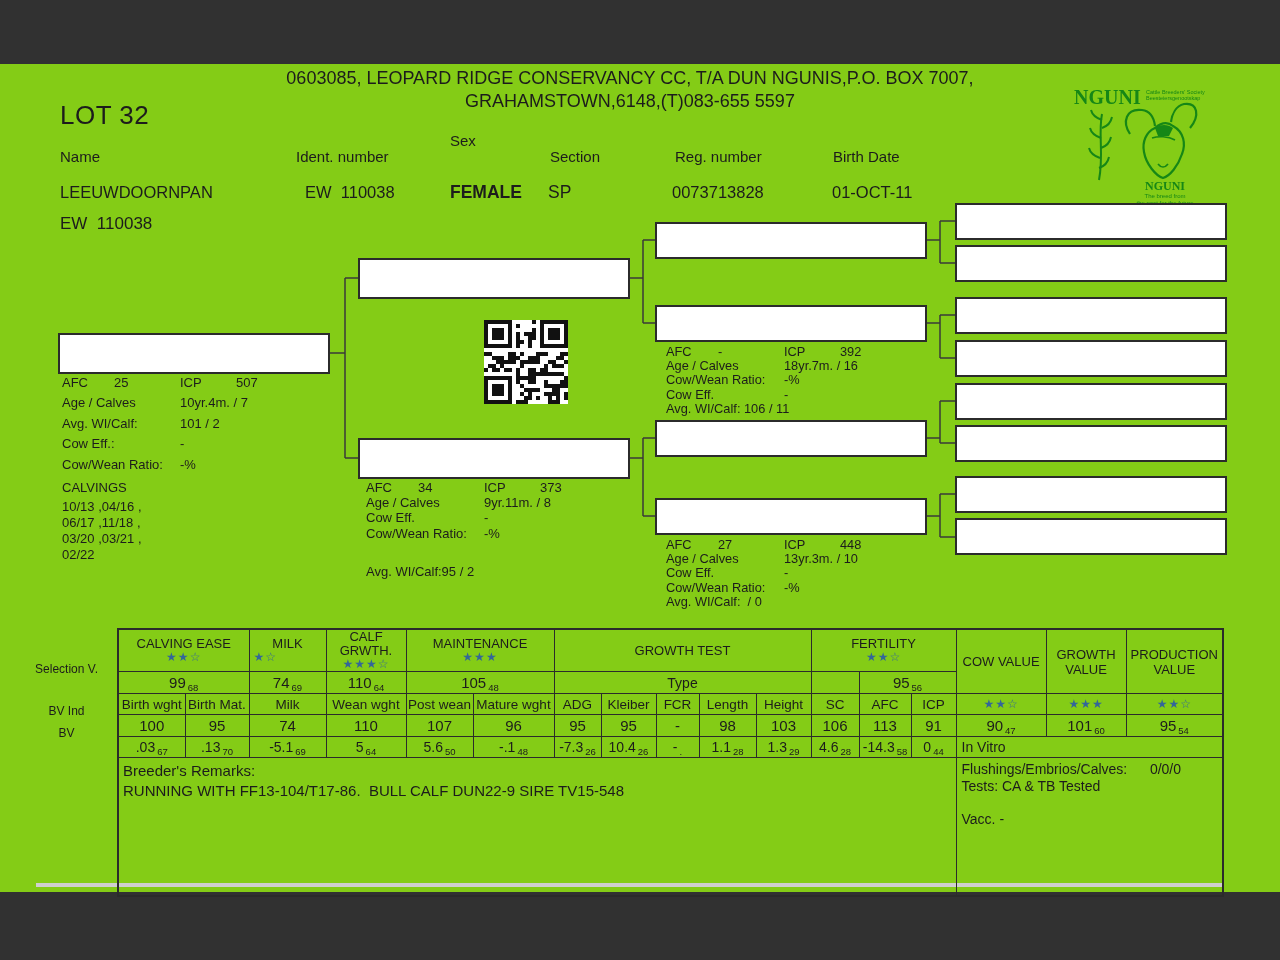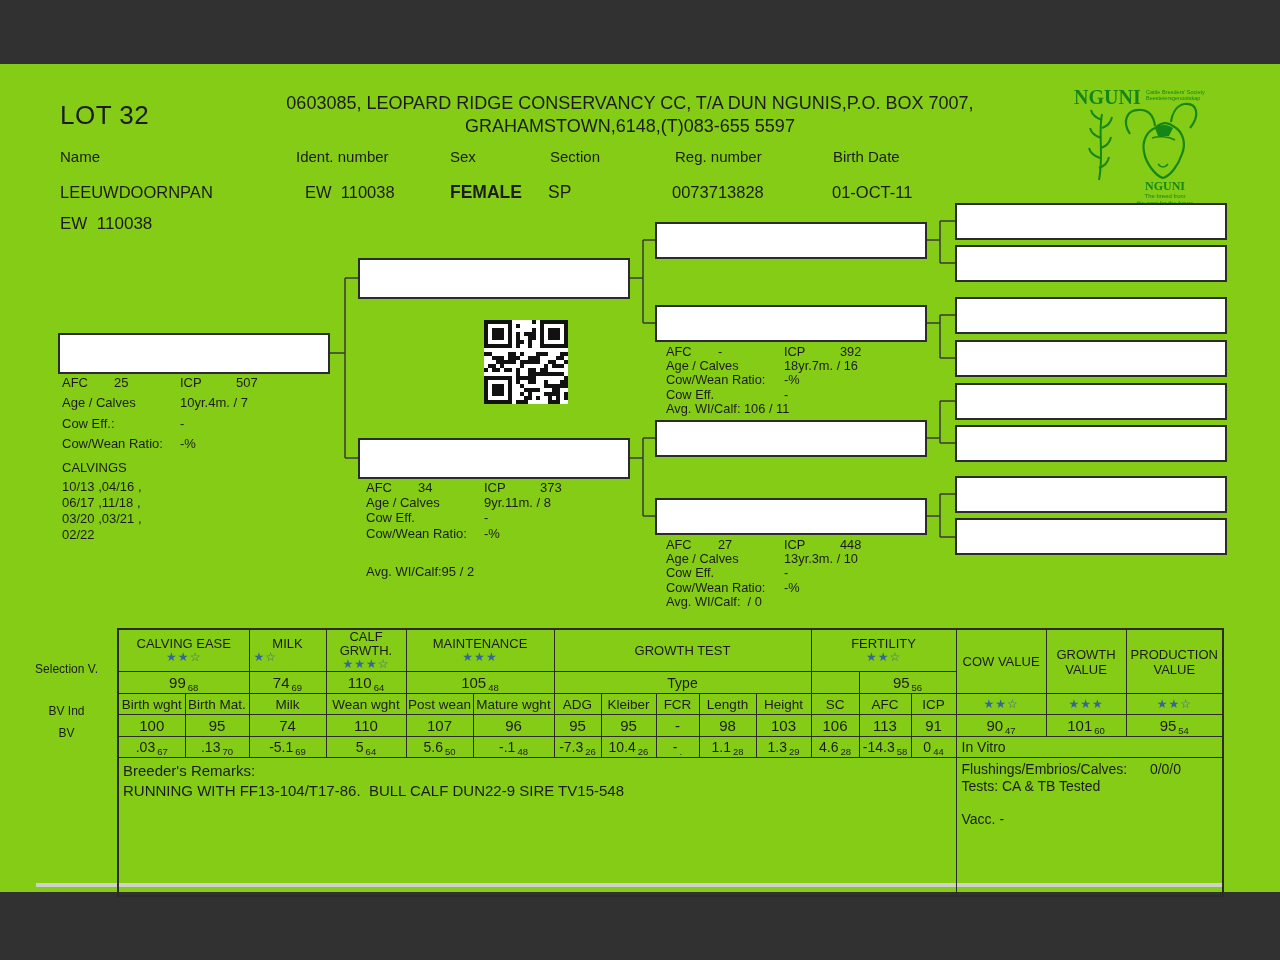--- a/index.html
+++ b/index.html
@@ -3,21 +3,21 @@
 <meta charset="utf-8">
 <style>
   html,body{margin:0;padding:0;background:#fff;}
   #canvas{position:relative;width:1280px;height:960px;background:#84cc16;overflow:hidden;
           font-family:"Liberation Sans",sans-serif;color:#1c1c1c;}
   .abs{position:absolute;}
   .bar{position:absolute;left:0;width:1280px;background:#313131;}
   #topbar{top:0;height:64px;}
   #botbar{top:892px;height:68px;}
   #lot{left:60px;top:100px;font-size:26px;letter-spacing:.5px;}
-  #address{left:150px;top:92px;width:960px;text-align:center;font-size:18px;line-height:23px;}
+  #address{left:150px;top:67px;width:960px;text-align:center;font-size:18px;line-height:23px;}
   .flabel{font-size:15px;}
   .fvalue{font-size:16.5px;white-space:pre;}
   
   .pbox{position:absolute;width:272px;border:2px solid #2b2b2b;background:#fff;padding:1px 4px;
         box-sizing:border-box;font-size:13.5px;line-height:17px;white-space:pre;overflow:hidden;}
   .pbox.small{height:37px;line-height:15.5px;font-size:13px;}
   .pbox.big{height:41px;}
   
   .stats{position:absolute;font-size:13px;}
   .srow{display:flex;align-items:flex-start;}
@@ -105,21 +105,21 @@
       </g>
       <path d="M83,42 C88,38 96,38 101,42 L97,50 L86,50 Z" fill="#168716"></path>
       <text x="93" y="104" text-anchor="middle" font-family="Liberation Serif,serif" font-weight="bold" font-size="12" fill="#168716">NGUNI</text>
       <text x="93" y="112" text-anchor="middle" font-size="6" fill="#168716">The breed from</text>
       <text x="93" y="119" text-anchor="middle" font-size="6" fill="#168716">the past for the future</text>
     </svg>
   </div>
 
   <span class="abs flabel" style="left:60px;top:148px;">Name</span>
   <span class="abs flabel" style="left:296px;top:148px;">Ident. number</span>
-  <span class="abs flabel" style="left:450px;top:148px;">Sex</span>
+  <span class="abs flabel" style="left:450px;top:132px;">Sex</span>
   <span class="abs flabel" style="left:550px;top:148px;">Section</span>
   <span class="abs flabel" style="left:675px;top:148px;">Reg. number</span>
   <span class="abs flabel" style="left:833px;top:148px;">Birth Date</span>
 
   <span class="abs fvalue" style="left:60px;top:183px;">LEEUWDOORNPAN</span>
   <span class="abs fvalue" style="left:305px;top:183px;">EW  110038</span>
   <span class="abs fvalue" style="left:450px;top:182px;font-size:17.5px;font-weight:bold;">FEMALE</span>
   <span class="abs fvalue" style="left:548px;top:182px;font-size:17.5px;">SP</span>
   <span class="abs fvalue" style="left:672px;top:183px;">0073713828</span>
   <span class="abs fvalue" style="left:832px;top:183px;">01-OCT-11</span>
@@ -327,20 +327,24 @@
       <span class="a1">AFC</span>
       <span class="a2">25</span>
       <span class="a3">ICP</span>
       <span>507</span>
     </div>
     <div class="srow">
         <span class="sl">Age / Calves</span>
         <span class="sv">10yr.4m. / 7</span>
       </div>
     <div class="srow">
+        <span class="sl">Avg. WI/Calf:</span>
+        <span class="sv">101 / 2</span>
+      </div>
+    <div class="srow">
         <span class="sl">Cow Eff.:</span>
         <span class="sv">-</span>
       </div>
     <div class="srow">
         <span class="sl">Cow/Wean Ratio:</span>
         <span class="sv">-%</span>
       </div>
     <div class="calvhead">CALVINGS</div>
     <div class="calvline">10/13 ,04/16 ,</div>
     <div class="calvline">06/17 ,11/18 ,</div>

